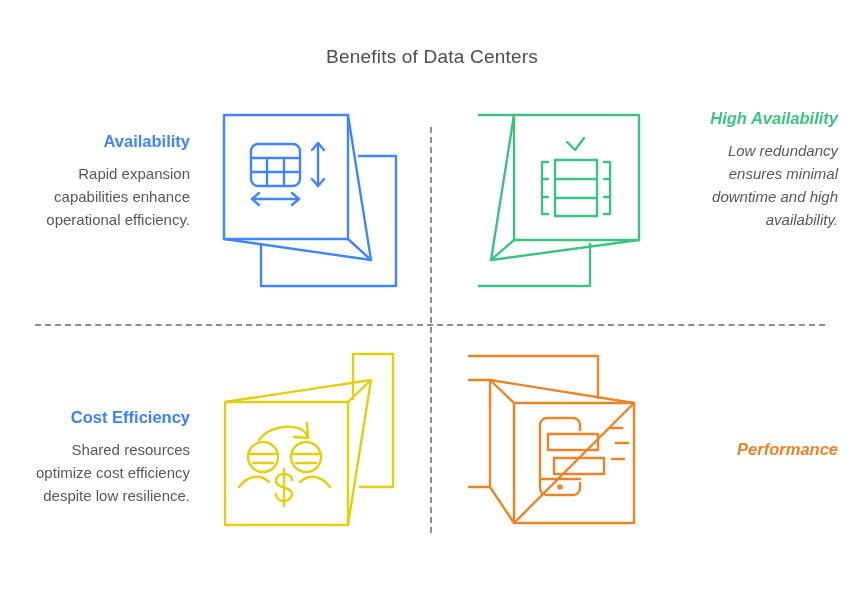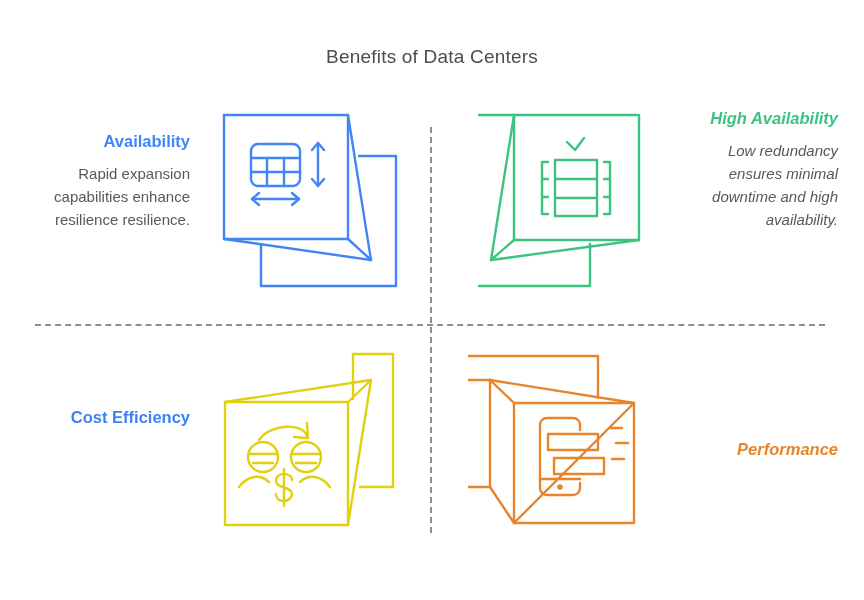--- a/index.html
+++ b/index.html
@@ -87,21 +87,21 @@
 </head>
 <body>
 
 <div id="page-title">Benefits of Data Centers</div>
 
 <div class="divider-h"></div>
 <div class="divider-v"></div>
 
 <div class="textblock tb-left" id="tb-scalability">
   <div class="heading c-blue">Availability</div>
-  <div class="body">Rapid expansion capabilities enhance resilience resilience.</div>
+  <div class="body">Rapid expansion capabilities enhance operational efficiency.</div>
 </div>
 
 <div class="illus" id="illus-scalability">
   <svg width="200" height="200" viewBox="0 0 200 200" fill="none" stroke="#4285f4" stroke-width="2.4" stroke-linecap="round" stroke-linejoin="round">
 
     <polyline points="141,52 178,52 178,182 43,182 43,140"></polyline>
 
     <rect x="6" y="11" width="124" height="124"></rect>
 
     <polyline points="130,11 153,156 6,135"></polyline>
@@ -155,20 +155,21 @@
       <line x1="64" y1="93" x2="70" y2="93"></line>
       <path d="M126,58 L132,58 L132,110 L126,110"></path>
       <line x1="126" y1="75" x2="132" y2="75"></line>
       <line x1="126" y1="93" x2="132" y2="93"></line>
     </g>
   </svg>
 </div>
 
 <div class="textblock tb-left" id="tb-cost">
   <div class="heading c-yellow">Cost Efficiency</div>
+  <div class="body">Shared resources optimize cost efficiency despite low resilience.</div>
 </div>
 
 <div class="illus" id="illus-cost">
   <svg width="200" height="200" viewBox="0 0 200 200" fill="none" stroke="#e0d010" stroke-width="2.4" stroke-linecap="round" stroke-linejoin="round">
 
     <polyline points="145,57 145,12 185,12 185,145 152,145"></polyline>
 
     <rect x="17" y="60" width="123" height="123"></rect>
 
     <polyline points="17,60 163,38 140,183"></polyline>

